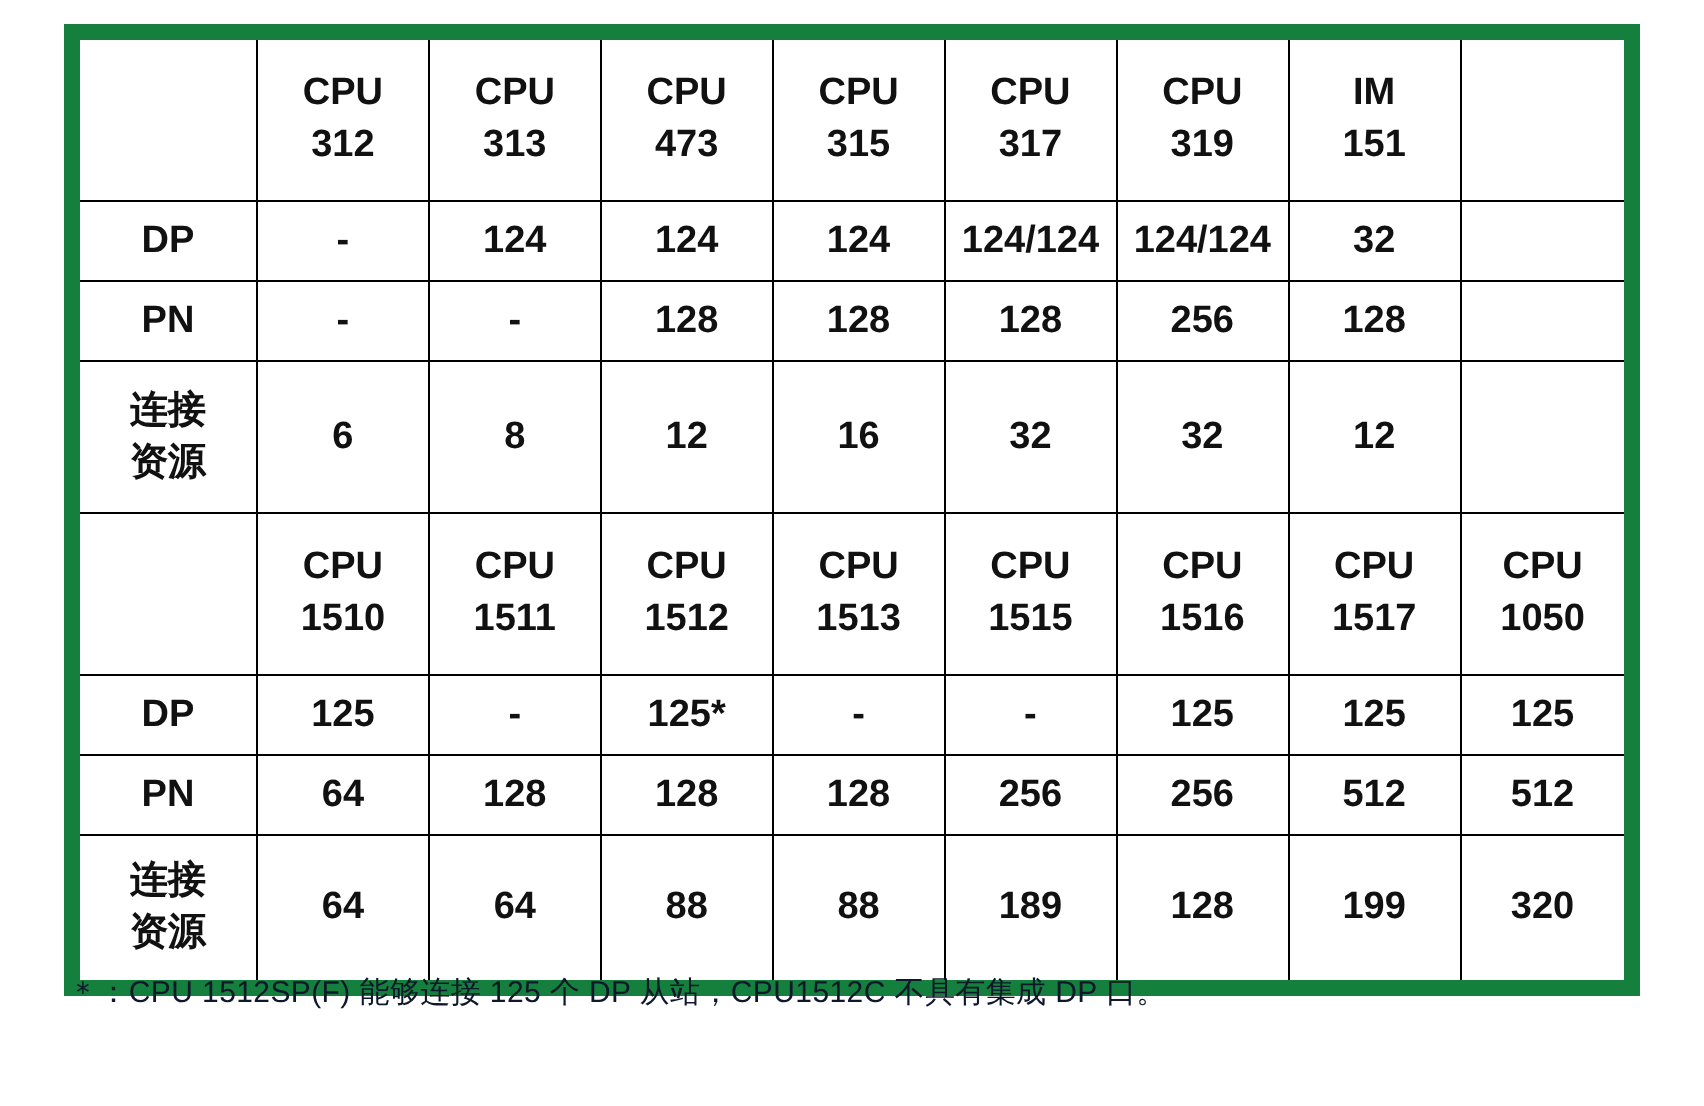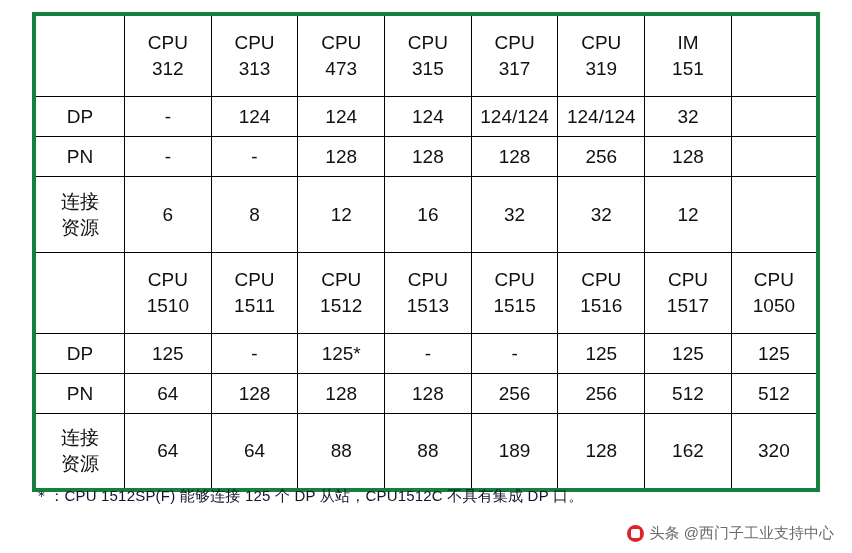--- a/index.html
+++ b/index.html
@@ -35,21 +35,22 @@
     border: 1px solid #000000;
     text-align: center;
     vertical-align: middle;
     font-size: 19px;
     color: #111111;
     padding: 0;
     line-height: 1.35;
   }
   
   table.spec {
-    border: 4px solid #15803d;
+    border: 8px solid #15803d;
+    font-weight: bold;
   }
   .c-label {
     width: 88px;
   }
   .cpu-cell {
     height: 80px;
   }
   .cpu-cell .l1 { display: block; }
   .cpu-cell .l2 { display: block; }
   .row-h {
@@ -248,27 +249,23 @@
         <td class="c-label label-two-line">
           <span>连接</span>
           <span>资源</span>
         </td>
         <td>64</td>
         <td>64</td>
         <td>88</td>
         <td>88</td>
         <td>189</td>
         <td>128</td>
-        <td>162</td>
+        <td>199</td>
         <td>320</td>
       </tr>
     </tbody>
       </table>
   </div>
 
   <div class="footnote">＊：CPU 1512SP(F) 能够连接 125 个 DP 从站，CPU1512C 不具有集成 DP 口。</div>
 
-  <div class="watermark">
-    <span class="wm-logo"></span>
-    <span class="wm-text">头条 @西门子工业支持中心</span>
-  </div>
 
 </div>
 
 </body></html>

